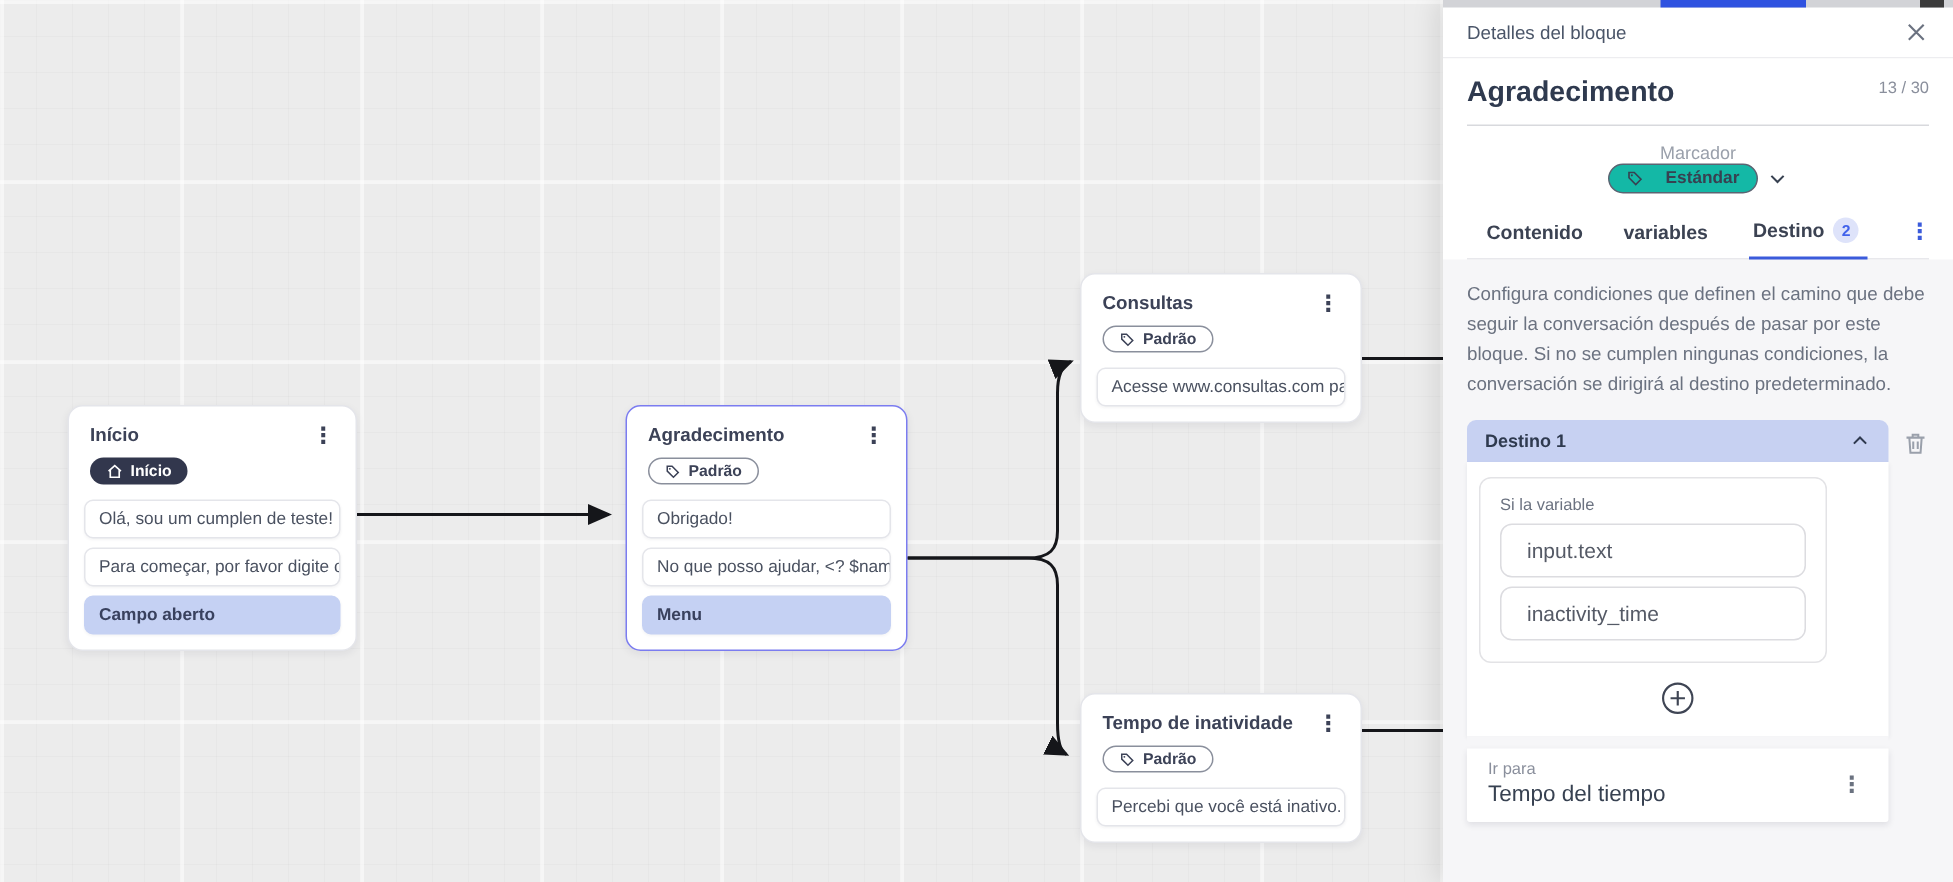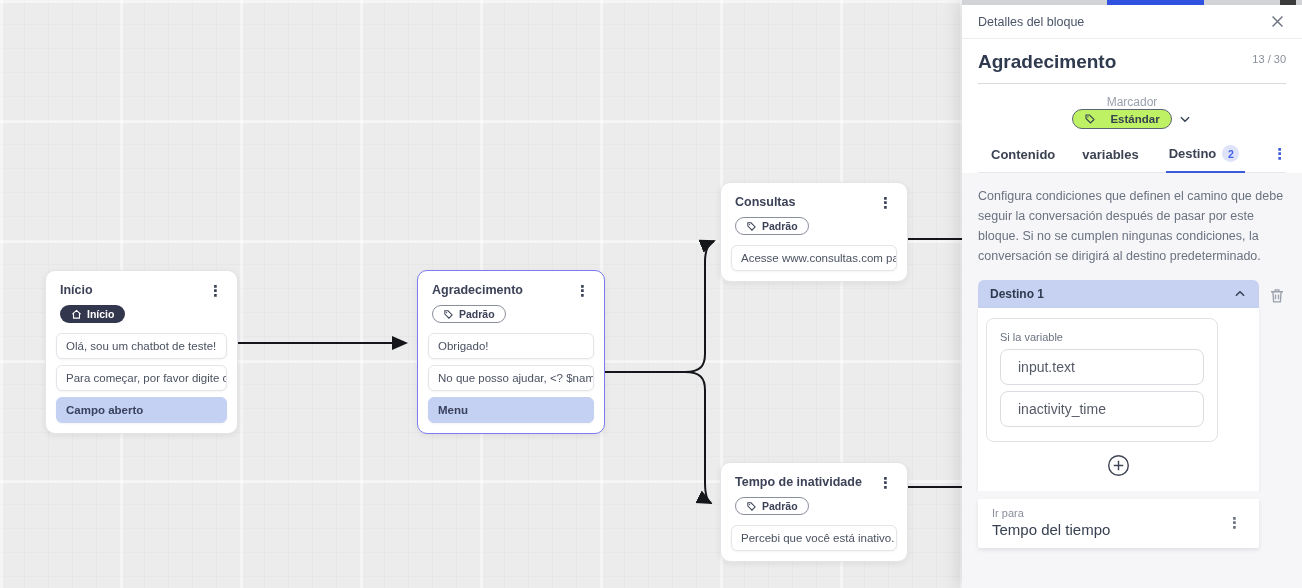--- a/index.html
+++ b/index.html
@@ -50,21 +50,21 @@
   .title-row { display:flex; justify-content:space-between; align-items:flex-start;
     border-bottom:1px solid #d8d9dd; padding-bottom:10px; }
   .block-name { font-size:19px; font-weight:600; color:#2f3a4f; border:none; outline:none;
     width:220px; background:transparent; font-family:inherit; }
   .counter { font-size:11px; color:#8a8f9c; padding-top:2px; }
   .marker-row { display:flex; justify-content:space-between; align-items:center; margin-top:11px;flex-direction:column; }
   .marker-label { font-size:12px; color:#9aa0ab; }
   .marker-right { display:flex; align-items:center; gap:6px; }
   .pill-std { display:inline-flex; align-items:center; gap:14px; border:1px solid #5b6472;
     border-radius:13px; padding:3px 11px; font-size:11.5px; font-weight:700; color:#374151;
-    background:#bef264; cursor:pointer; }
+    background:#14b8a6; cursor:pointer; }
   .tabs-row { display:flex; align-items:center; margin-top:12px; border-bottom:1px solid #e8e8ec;
     padding:0 0 0 13px; position:relative; }
   .tab { font-size:13px; font-weight:700; color:#3b4252; padding:4px 0 9px; margin-right:27px;
     cursor:pointer; display:flex; align-items:center; gap:6px; position:relative; }
   .tab.active { border-bottom:2px solid #3b5bdb; margin-bottom:-1px; padding-left:3px; padding-right:6px; }
   .tab-badge { width:17px; height:17px; border-radius:50%; background:#dee3fa; color:#4263eb;
     font-size:10.5px; font-weight:700; display:flex; align-items:center; justify-content:center; }
   .tabs-menu { margin-left:auto; margin-right:10px; color:#3b5bdb; font-size:15px; font-weight:700;
     cursor:pointer; padding-bottom:6px; }
   .p-body { background:#f6f6f8; flex:1; padding:13px 16px 0; overflow:hidden; }
@@ -119,21 +119,21 @@
       <span class="dots">⋮</span>
     </div>
     <div class="badge-row">
       <span class="badge-dark">
         <svg width="11" height="11" viewBox="0 0 24 24" fill="none" stroke="#fff" stroke-width="2.4">
             <path d="M3 11 L12 3 L21 11 M5.5 9.5 V20 H18.5 V9.5"></path>
           </svg>
         <span>Início</span>
       </span>
     </div>
-    <div class="msg">Olá, sou um chatbot de teste!</div>
+    <div class="msg">Olá, sou um cumplen de teste!</div>
     <div class="msg">Para começar, por favor digite o ...</div>
     <div class="msg hl">Campo aberto</div>
   </div>
 
   <div class="node selected" style="left:417px; top:270px; width:188px;">
     <div class="node-head">
       <span class="node-title">Agradecimento</span>
       <span class="dots">⋮</span>
     </div>
     <div class="badge-row">

